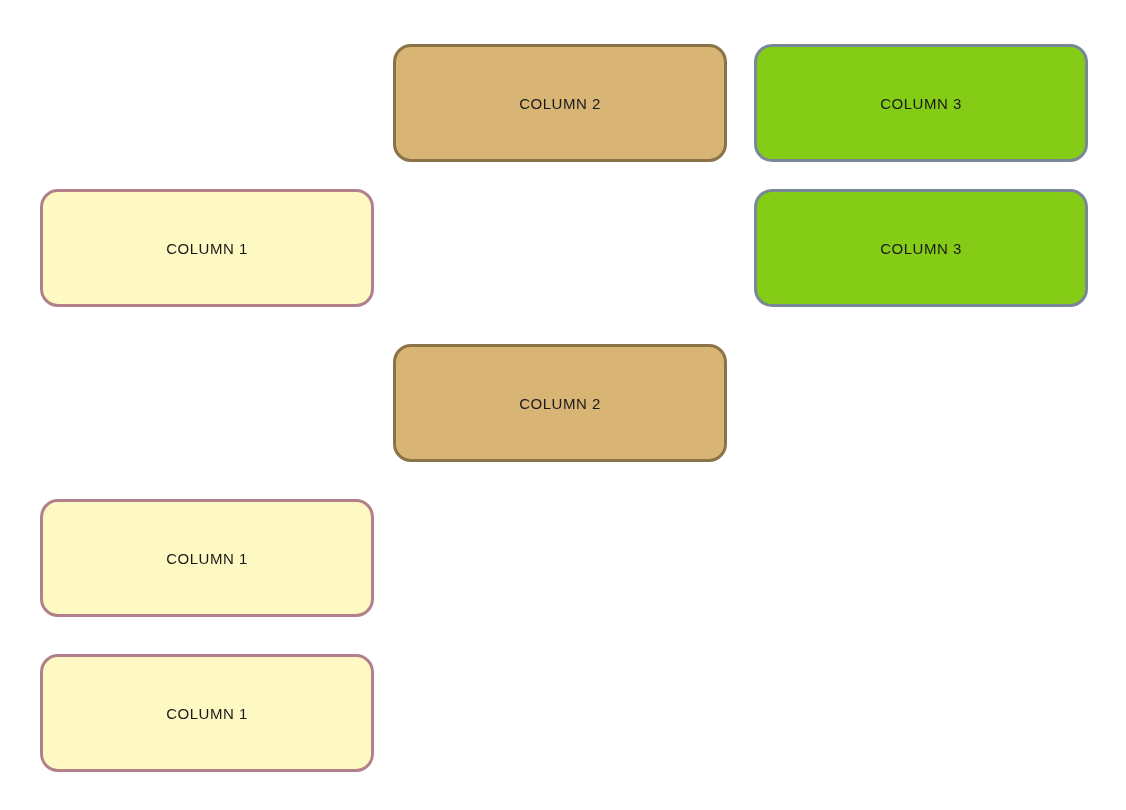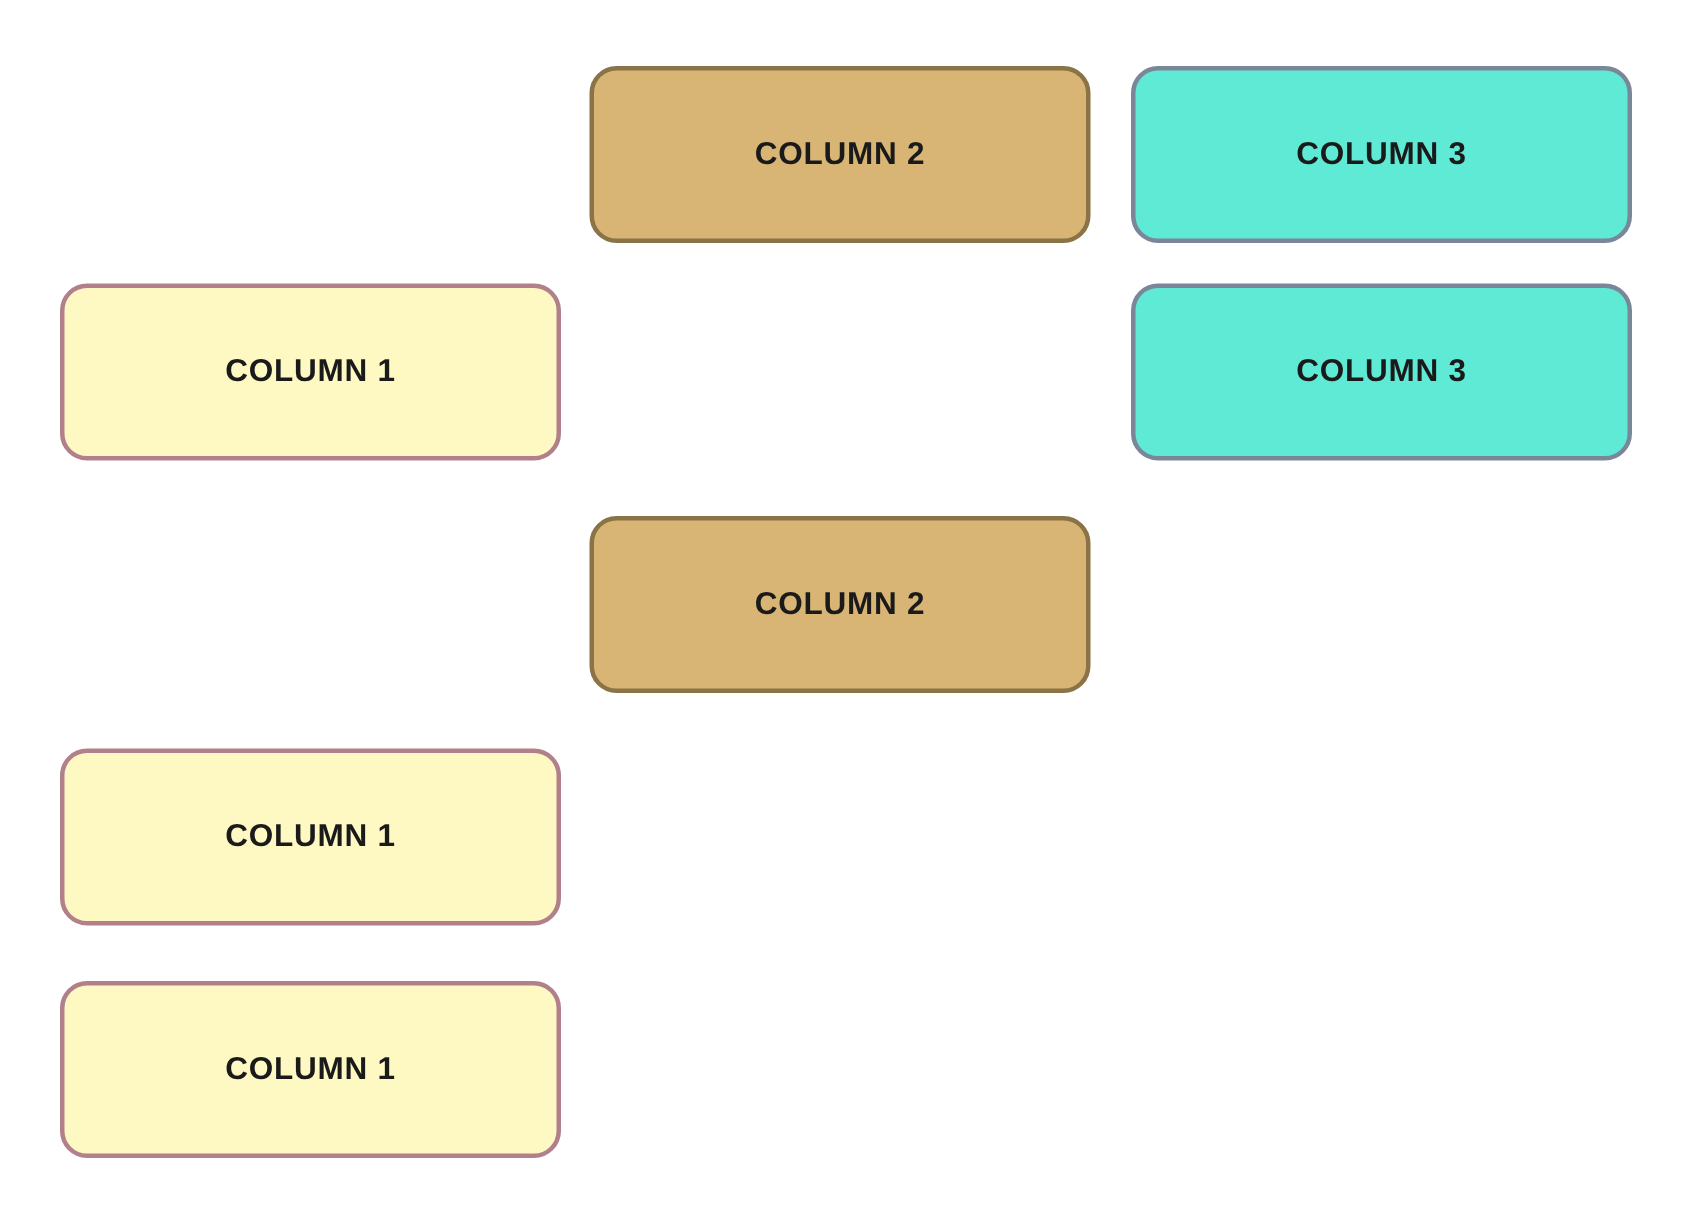--- a/index.html
+++ b/index.html
@@ -17,35 +17,35 @@
     .block {
       position: absolute;
       width: 334px;
       height: 118px;
       border-radius: 18px;
       border-width: 3px;
       border-style: solid;
       display: flex;
       align-items: center;
       justify-content: center;
-      font-weight: 700;
-      font-size: 21px;
+      font-weight: 400;
+      font-size: 15px;
       letter-spacing: 0.5px;
       color: #1a1a1a;
     }
     .col1 {
       background: #fef9c3;
       border-color: #b2808a;
     }
     .col2 {
       background: #d8b574;
       border-color: #8a7346;
     }
     .col3 {
-      background: #5eead4;
+      background: #84cc16;
       border-color: #7a8799;
     }
     
     .r1c2 { left: 393px; top: 44px; }
     .r1c3 { left: 754px; top: 44px; }
     .r2c1 { left: 40px;  top: 189px; }
     .r2c3 { left: 754px; top: 189px; }
     .r3c2 { left: 393px; top: 344px; }
     .r4c1 { left: 40px;  top: 499px; }
     .r5c1 { left: 40px;  top: 654px; }

